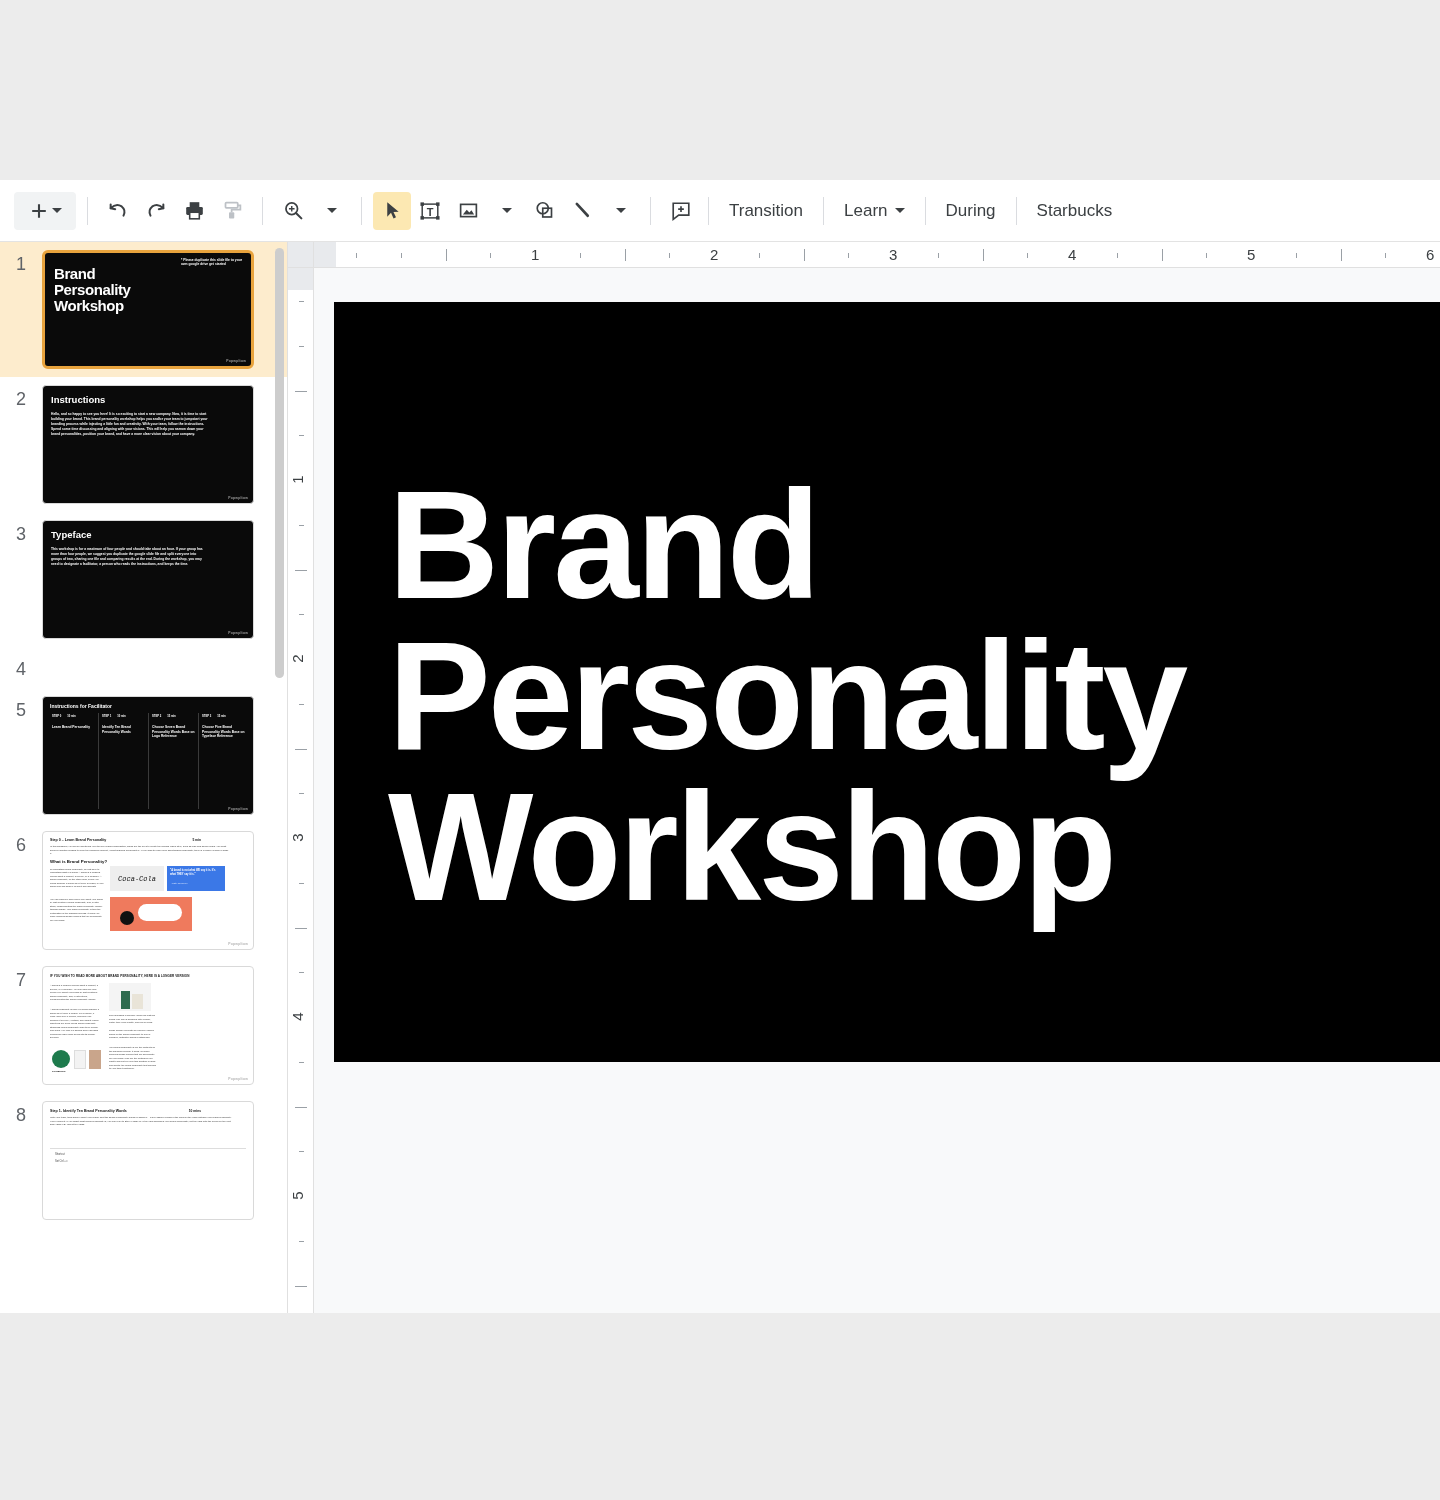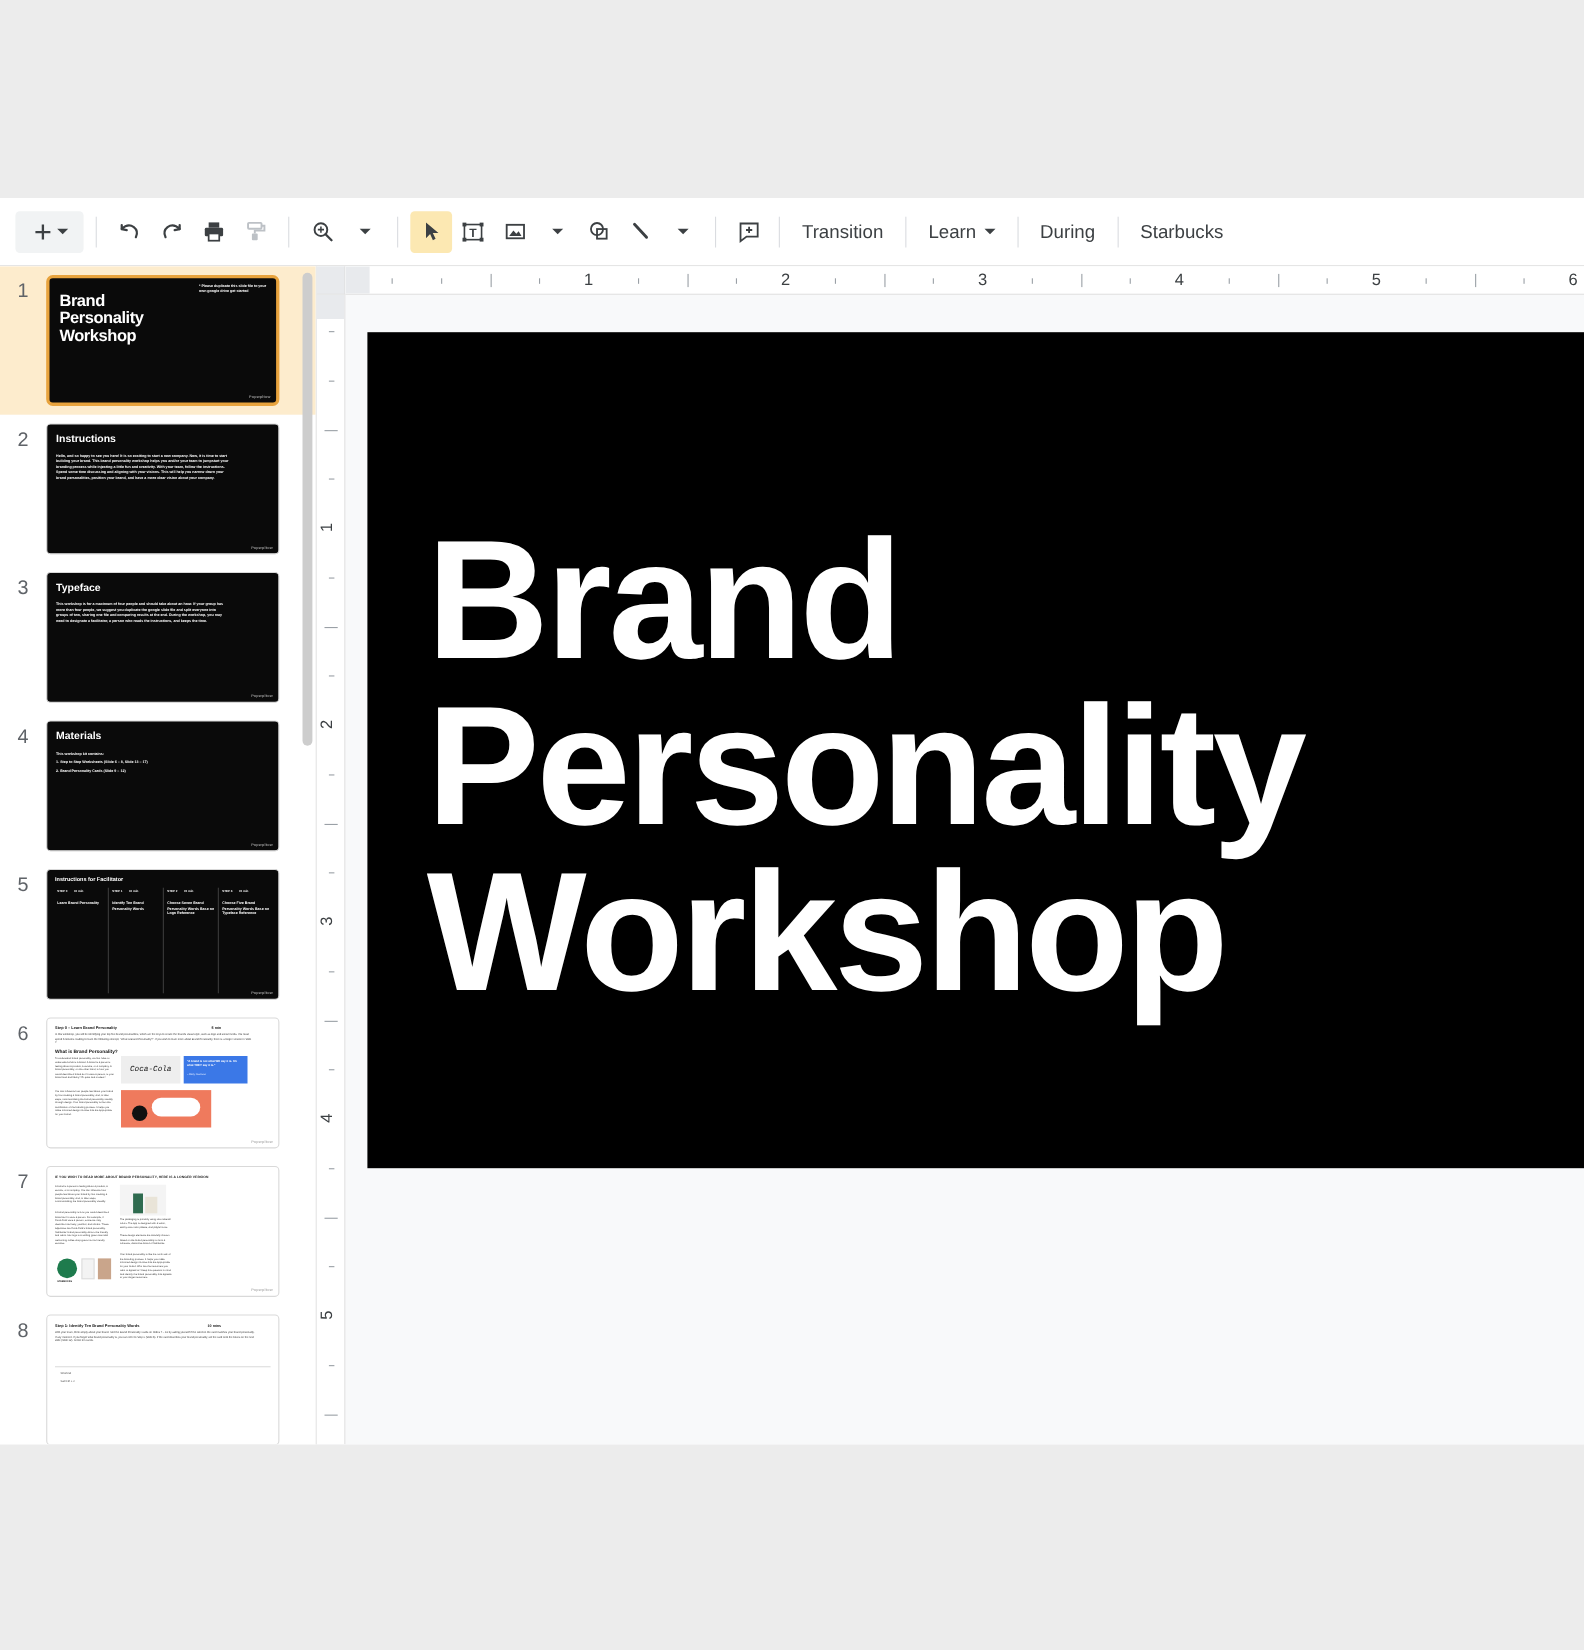--- a/index.html
+++ b/index.html
@@ -314,27 +314,20 @@
         <div class="thumb-num">3</div>
         <div class="thumb">
           <div class="t-title" style="left:8px; top:8px; font-size:9.5px;">Typeface</div>
           <div class="t-body" style="left:8px; top:26px; width:155px; font-size:3.3px; line-height:1.5;">This workshop is for a maximum of four people and should take about an hour. If your group has more than four people, we suggest you duplicate the google slide file and split everyone into groups of two, sharing one file and comparing results at the end. During the workshop, you may need to designate a facilitator, a person who reads the instructions, and keeps the time.</div>
           <div class="slidemark">Popwpltow</div>
         </div>
       </div>
 
       <div class="thumb-row">
         <div class="thumb-num">4</div>
-        <div class="thumb">
-          <div class="t-title" style="left:8px; top:8px; font-size:9.5px;">Materials</div>
-          <div class="t-body" style="left:8px; top:27px; font-size:3.3px;">This workshop kit contains:</div>
-          <div class="t-body" style="left:8px; top:35px; font-size:3.3px;">1. Step to Step Worksheets (Slide 6 – 8, Slide 13 – 17)</div>
-          <div class="t-body" style="left:8px; top:43px; font-size:3.3px;">2. Brand Personality Cards (Slide 9 – 12)</div>
-          <div class="slidemark">Popwpltow</div>
-        </div>
       </div>
 
       <div class="thumb-row">
         <div class="thumb-num">5</div>
         <div class="thumb">
           <div class="t-title" style="left:7px; top:6px; font-size:5px;">Instructions for Facilitator</div>
           <div style="position:absolute; left:6px; top:16px; right:5px; bottom:5px; display:flex; gap:0;">
             <div style="flex:1; border-right:.5px solid #3a3a3a; padding:2px 3px;">
               <div style="display:flex; gap:6px; color:#fff; font-size:2.7px; font-weight:bold;">
                 <span>STEP 0</span>

